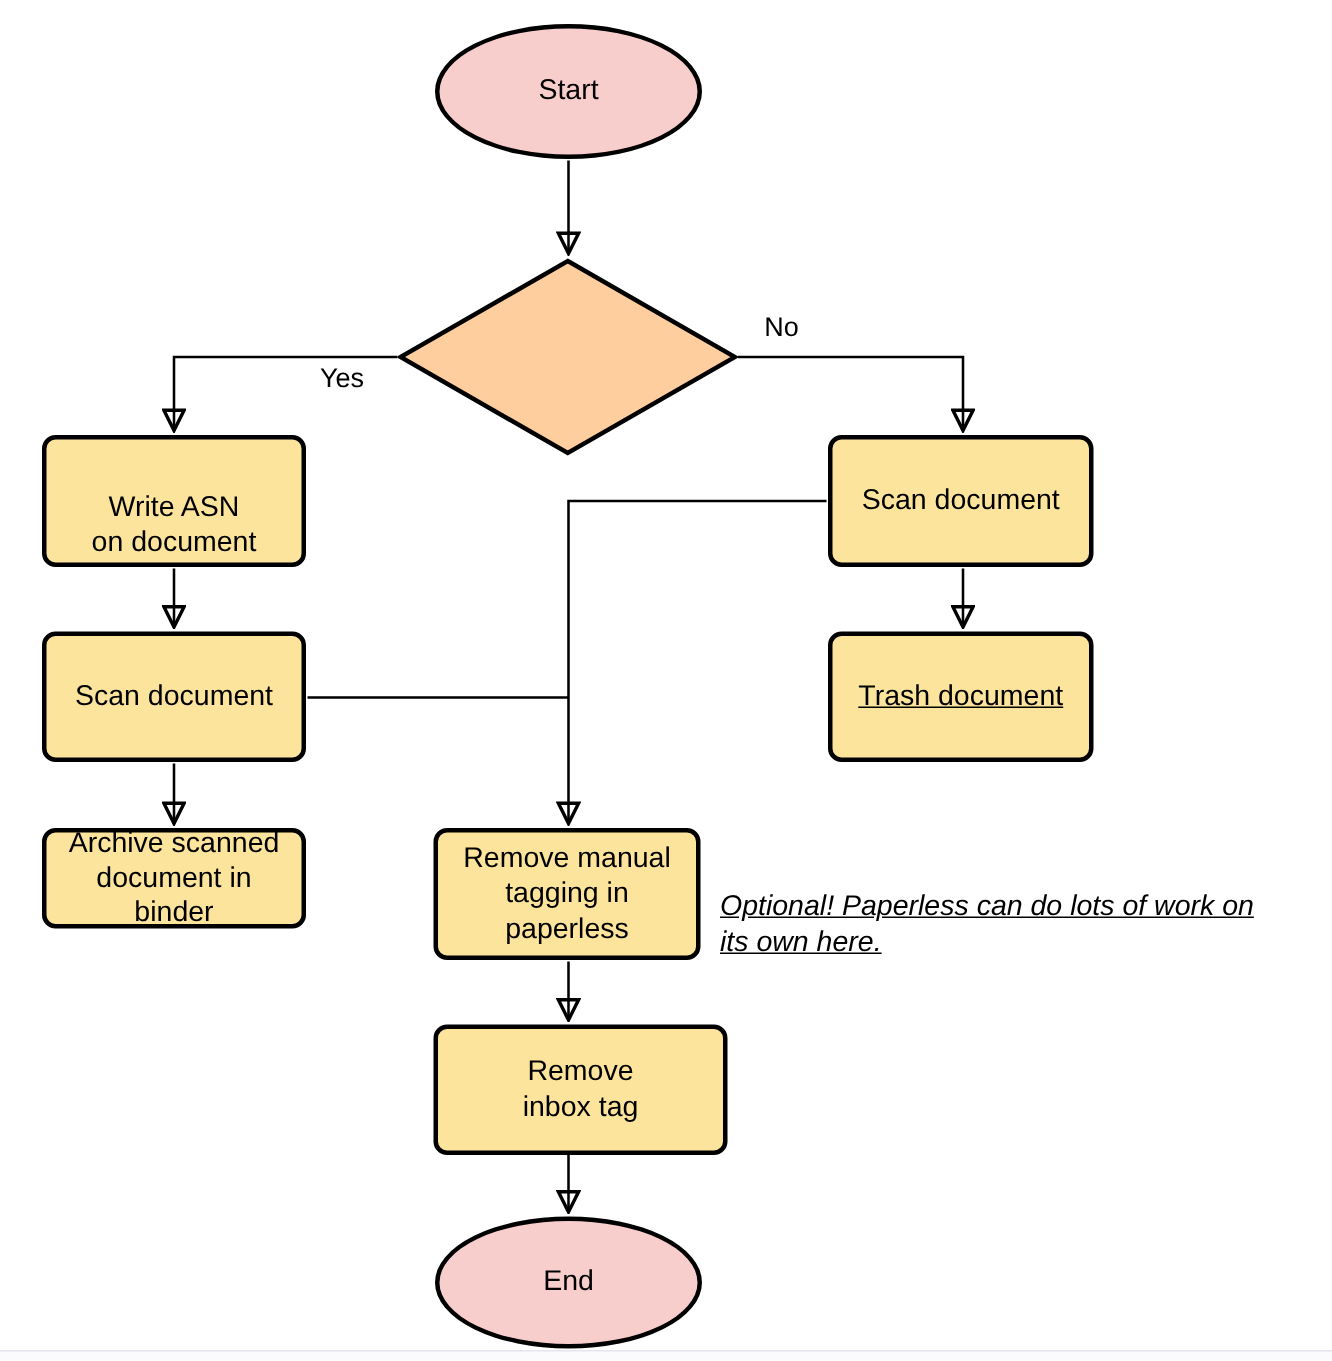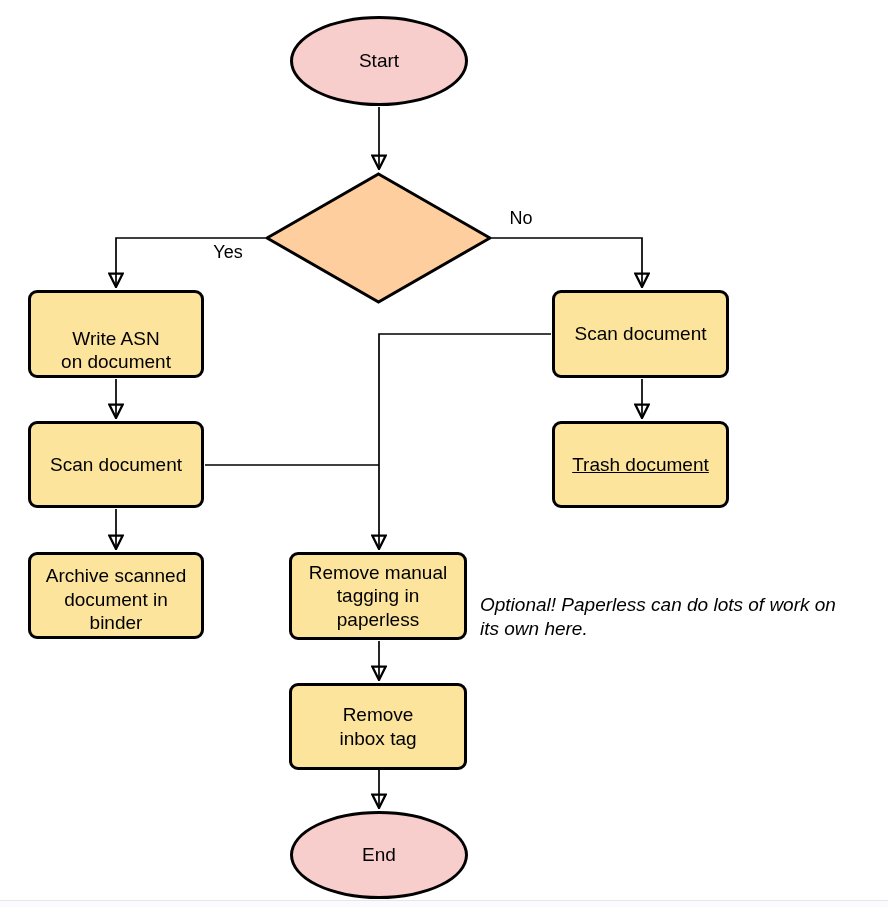--- a/index.html
+++ b/index.html
@@ -63,25 +63,25 @@
   .diamond-shape polygon {
     fill: var(--decision-fill, #ffce9e);
     stroke: var(--stroke, #000);
     stroke-width: 3;
   }
   
   .n-start        { left: 290px; top: 16px;  width: 178px; height: 90px; }
   .n-decision     { left: 265px; top: 172px; width: 227px; height: 132px; border: none; background: transparent; }
   .n-write-asn    { left: 28px;  top: 290px; width: 176px; height: 88px; align-items: flex-end; }
   .n-scan-left    { left: 28px;  top: 421px; width: 176px; height: 87px; }
-  .n-archive      { left: 28px;  top: 552px; width: 176px; height: 87px; align-items: flex-end; }
+  .n-archive      { left: 28px;  top: 552px; width: 176px; height: 67px; }
   .n-scan-right   { left: 552px; top: 290px; width: 177px; height: 88px; }
   .n-trash        { left: 552px; top: 421px; width: 177px; height: 87px; text-decoration: underline; }
   .n-tagging      { left: 289px; top: 552px; width: 178px; height: 88px; }
-  .n-remove-inbox { left: 289px; top: 683px; width: 178px; height: 87px; }
+  .n-remove-inbox { left: 289px; top: 683px; width: 196px; height: 87px; }
   .n-end          { left: 290px; top: 811px; width: 178px; height: 88px; }
 
   .edge-label {
     position: absolute;
     font-size: 18px;
     color: #000;
     width: 60px;
     text-align: center;
   }
   .lbl-yes { left: 198px; top: 210px; margin-top: 32px; }
@@ -90,20 +90,21 @@
   .note {
     position: absolute;
     left: 480px;
     top: 593px;
     width: 402px;
     font-size: 19px;
     font-style: italic;
     line-height: 1.28;
     color: #000;
     white-space: pre-line;
+    text-decoration: underline;
   }
   .bottom-strip {
     position: absolute;
     left: 0;
     top: 900px;
     width: 888px;
     height: 7px;
     background: #fbfbfd;
     border-top: 1px solid #e4e5ee;
   }

